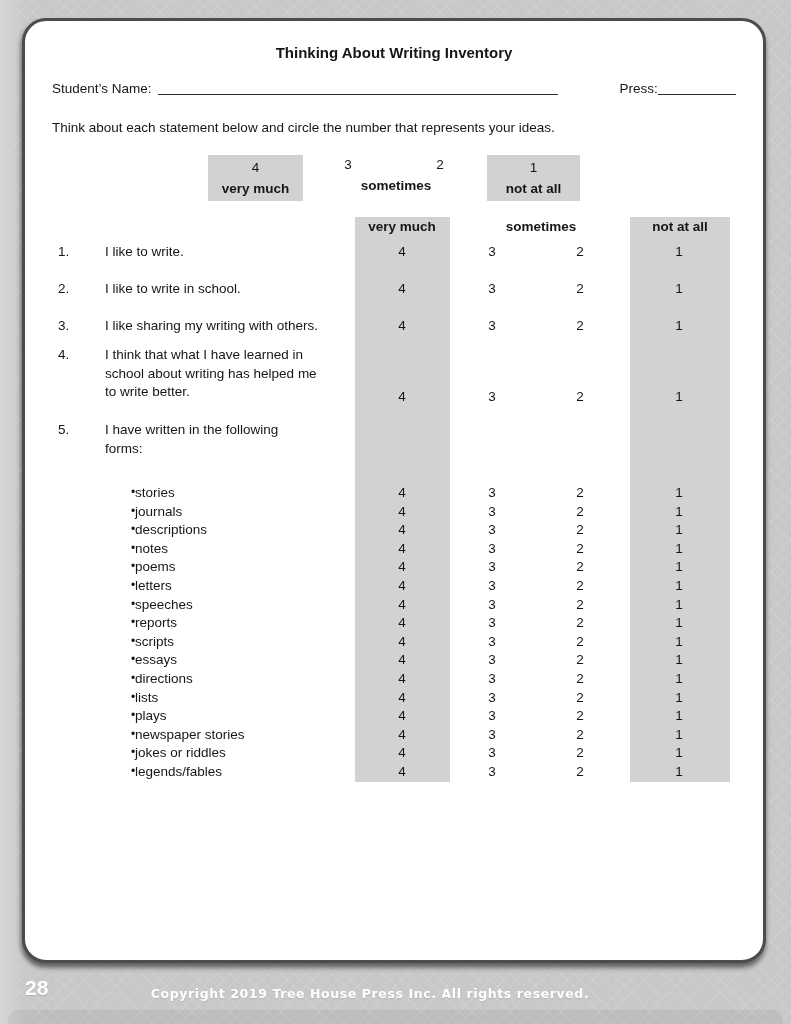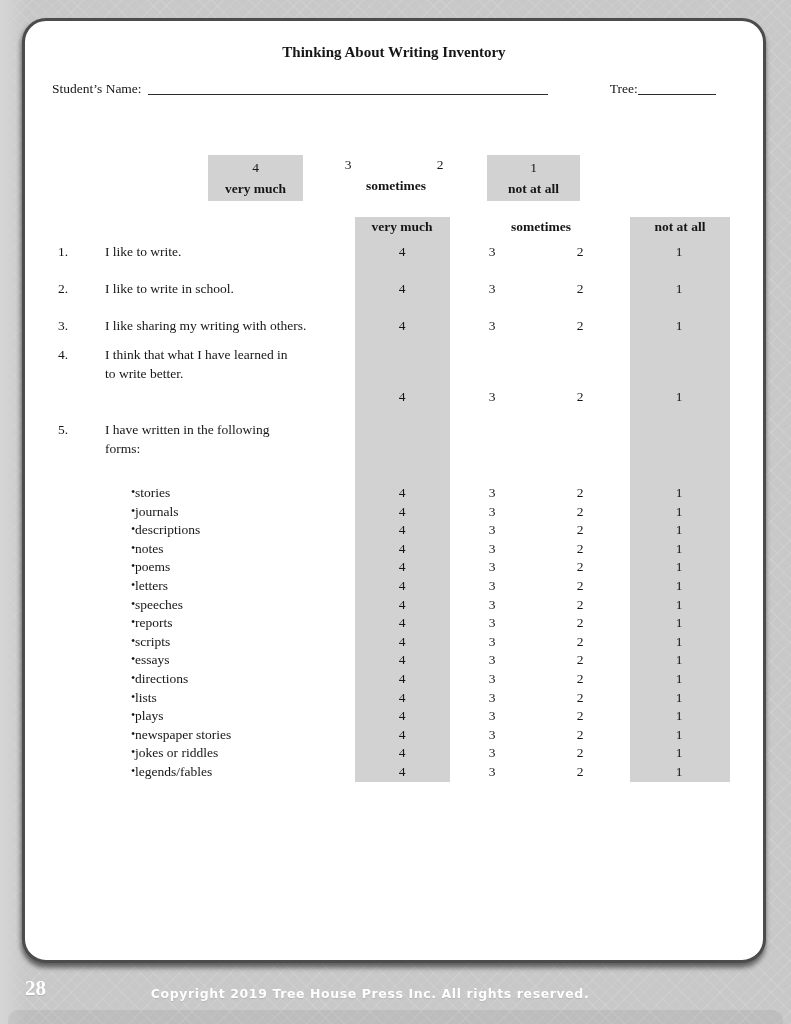--- a/index.html
+++ b/index.html
@@ -15,21 +15,21 @@
       repeating-linear-gradient(-45deg, rgba(255,255,255,0.10) 0 1px, rgba(255,255,255,0) 1px 9px);
   }
   .bottom-band { position:absolute; left:8px; right:8px; bottom:0; height:14px;
     background:rgba(0,0,0,0.05); border-radius:10px 10px 0 0; }
 
   .card {
     position:absolute; left:22px; top:18px; width:744px; height:945px;
     background:#ffffff; border:3px solid #4c4c4c; border-radius:24px;
     box-shadow:0 5px 5px rgba(0,0,0,0.40), -2px 3px 4px rgba(0,0,0,0.22);
   }
-  .abs { position:absolute;font-family:Liberation Serif, serif; }
+  .abs { position:absolute; }
   .title { left:0; right:0; top:23px; text-align:center; font-size:15px; font-weight:bold; }
 
   .name-row { left:27px; right:26px; top:60px; display:flex; align-items:flex-start; font-size:13.5px; height:18px; }
   .fill-line { border-bottom:1.6px solid #2b2b2b; height:14px; }
   .name-line { width:400px; }
   .gap { width:62px; }
   .date-line { width:78px; }
 
   .instruction { left:27px; top:99px; font-size:13.5px; }
 
@@ -68,24 +68,25 @@
 
 <div class="card">
 
   <div class="abs title">Thinking About Writing Inventory</div>
 
   <div class="abs name-row">
     <span>Student’s Name:</span>
     <span style="width:6px"></span>
     <span class="fill-line name-line"></span>
     <span class="gap"></span>
-    <span>Tree:</span>
+    <span>Press:</span>
     <span class="fill-line date-line"></span>
   </div>
 
+  <div class="abs instruction">Think about each statement below and circle the number that represents your ideas.</div>
 
   <div class="abs legend-box" style="left:183px">
     <div>4</div>
     <div class="lbl">very much</div>
   </div>
   <span class="abs lg-center" style="left:323px; top:136px">3</span>
   <span class="abs lg-center" style="left:415px; top:136px">2</span>
   <span class="abs lg-center" style="left:371px; top:157px; font-weight:bold">sometimes</span>
   <div class="abs legend-box" style="left:462px; width:93px">
     <div>1</div>
@@ -120,20 +121,21 @@
     <span class="stext">I like sharing my writing with others.</span>
     <span class="rate c4">4</span>
     <span class="rate c3">3</span>
     <span class="rate c2">2</span>
     <span class="rate c1">1</span>
   </div>
 
   <div class="abs sblock" style="top:325px">
     <span class="snum2">4.</span>
     <span class="sline">I think that what I have learned in</span>
+    <span class="sline">school about writing has helped me</span>
     <span class="sline">to write better.</span>
   </div>
   <div class="abs row" style="top:366px">
     <span class="rate c4">4</span>
     <span class="rate c3">3</span>
     <span class="rate c2">2</span>
     <span class="rate c1">1</span>
   </div>
 
   <div class="abs sblock" style="top:400px">

